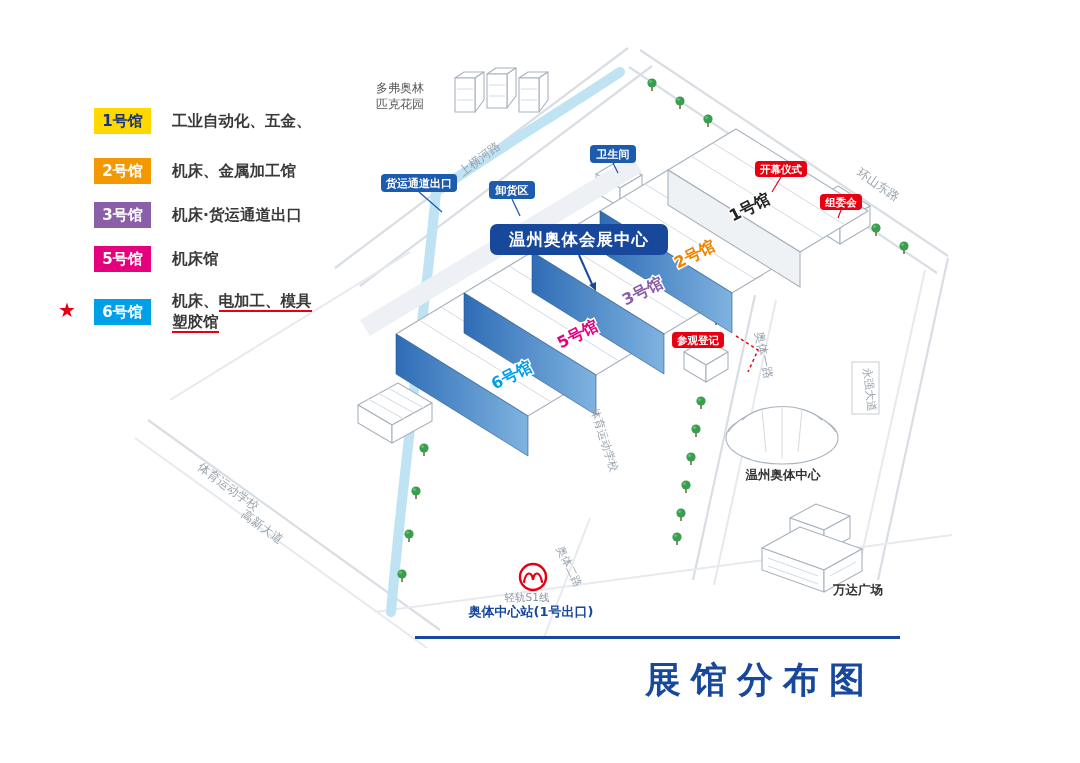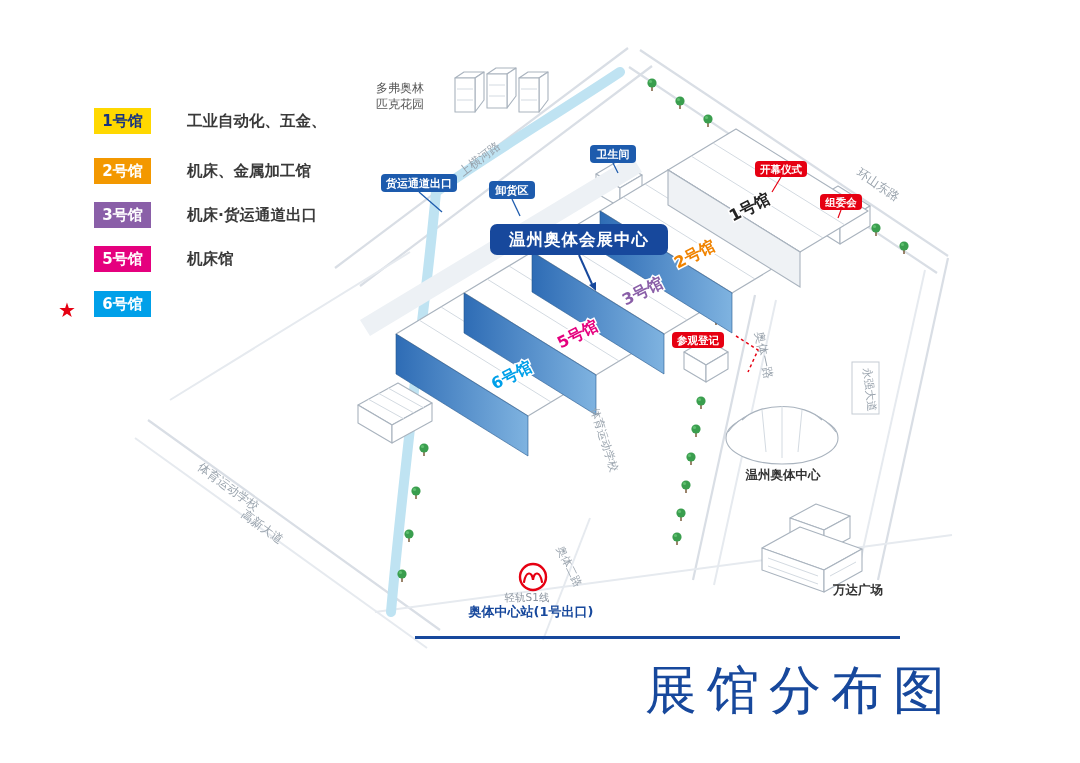--- a/index.html
+++ b/index.html
@@ -32,27 +32,27 @@
   .bld{fill:#ffffff;stroke:#A9B3BE;stroke-width:1.1;stroke-linejoin:round;}
   .bld-line{stroke:#D3DAE1;stroke-width:1;}
   .lead-b{stroke:#1D5BAD;stroke-width:1.3;}
   .lead-r{stroke:#E60012;stroke-width:1.2;}
   .lead-r-dash{stroke:#E60012;stroke-width:1.5;stroke-dasharray:3,3;fill:none;}
 
   
   .legend-row{position:absolute;display:flex;align-items:center;}
   .legend-badge{width:57px;height:26px;display:flex;align-items:center;justify-content:center;
     font-size:15px;font-weight:bold;flex:0 0 auto;}
-  .legend-desc{margin-left:36px;font-size:15.5px;line-height:21px;color:#3A3A3A;font-weight:600;}
+  .legend-desc{margin-left:21px;font-size:15.5px;line-height:21px;color:#3A3A3A;font-weight:600;}
   .ul-red{border-bottom:2px solid #E60012;}
   .legend-star{position:absolute;left:58px;top:300px;color:#E60012;font-size:20px;line-height:20px;}
 
   
   .footer-line{position:absolute;left:415px;top:636px;width:485px;height:3px;background:#17489C;}
-  .footer-title{position:absolute;left:645px;top:656px;font-size:52px;font-weight:normal;
+  .footer-title{position:absolute;left:645px;top:656px;font-size:36px;font-weight:bold;
     color:#17489C;letter-spacing:10px;white-space:nowrap;}
 </style>
 </head>
 <body>
 
 <div class="canvas">
 
   <svg viewBox="0 0 1080 763" width="1080" height="763">
     <defs>
       <linearGradient id="wallGrad" x1="0" y1="0" x2="1" y2="0">
@@ -308,19 +308,27 @@
       <div class="legend-desc">机床·货运通道出口</div>
     </div>
 
     <div class="legend-row" style="left:94px;top:246px;">
       <div class="legend-badge" style="background: rgb(229, 0, 126); color: rgb(255, 255, 255);">5号馆</div>
       <div class="legend-desc">机床馆</div>
     </div>
 
     <div class="legend-row" style="left:94px;top:291px;">
       <div class="legend-badge" style="background: rgb(0, 160, 233); color: rgb(255, 255, 255);">6号馆</div>
+      <div class="legend-desc">
+        <div>
+          <span>机床、</span><span class="ul-red">电加工、模具</span>
+        </div>
+        <div>
+          <span class="ul-red">塑胶馆</span>
+        </div>
+      </div>
     </div>
   </div>
 
   <div class="footer-line"></div>
   <div class="footer-title">展馆分布图</div>
 
 </div>
 
 </body></html>

